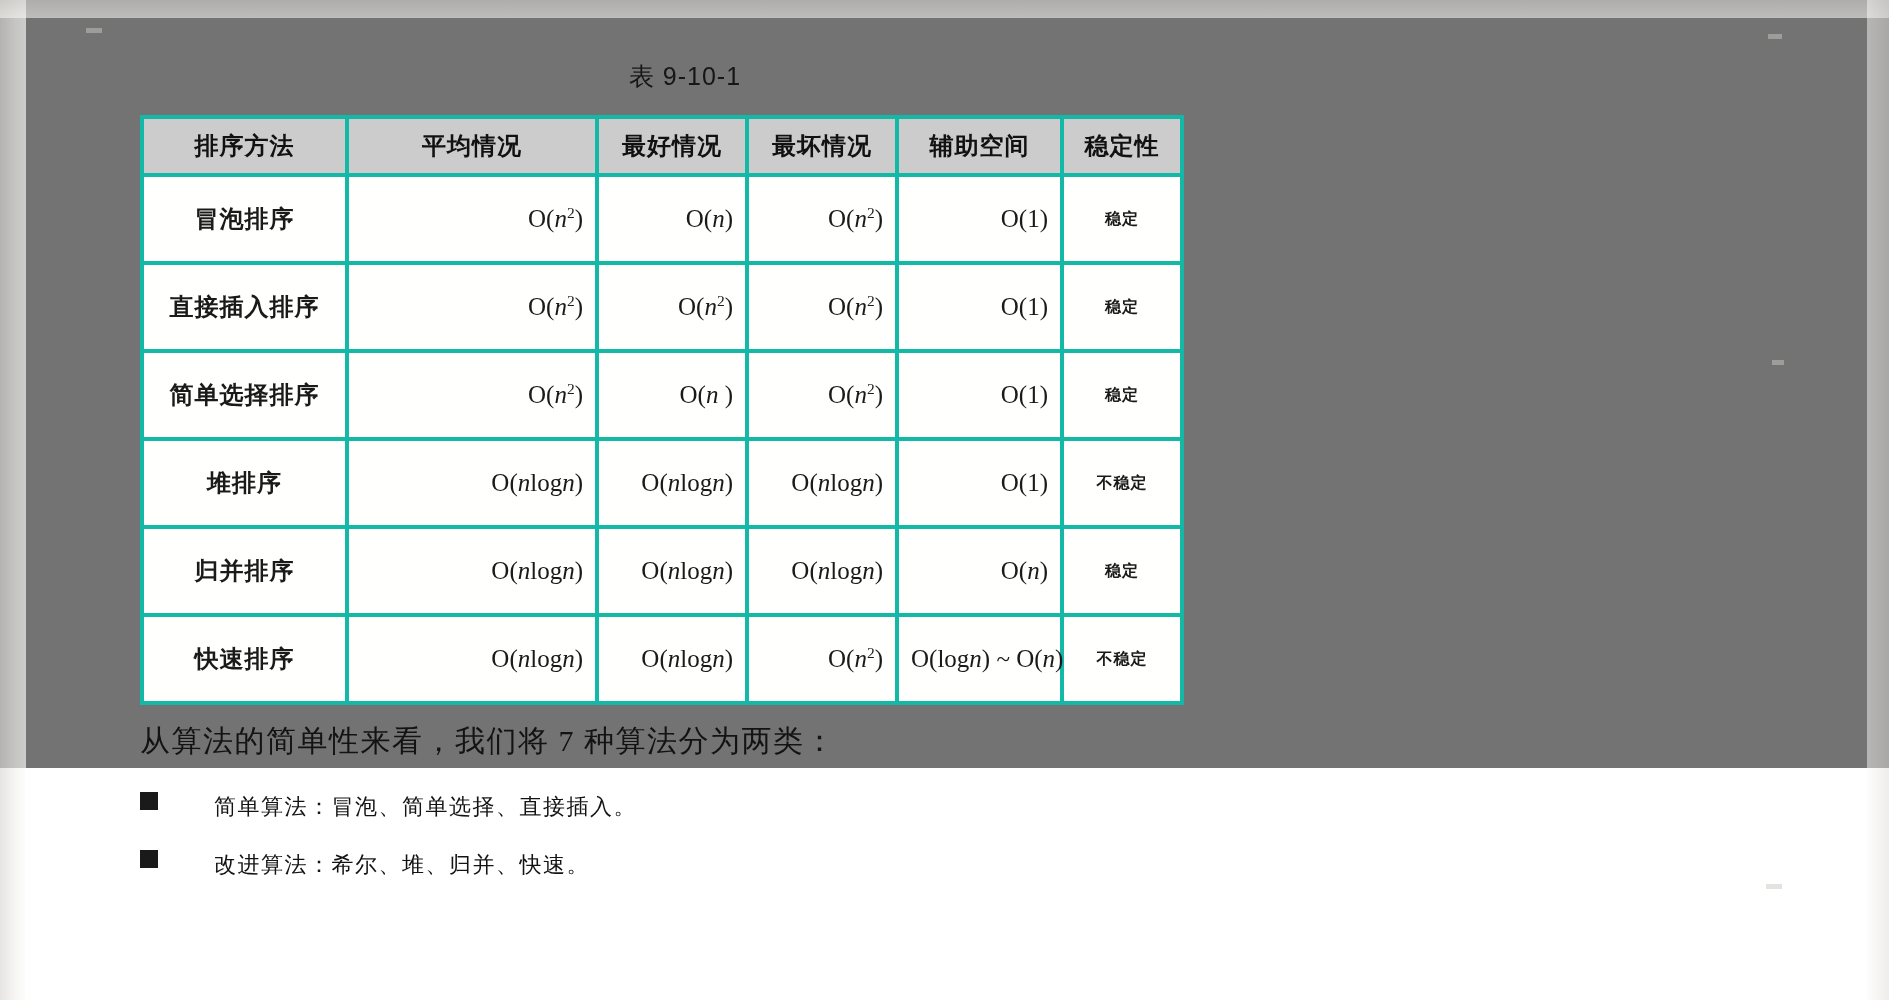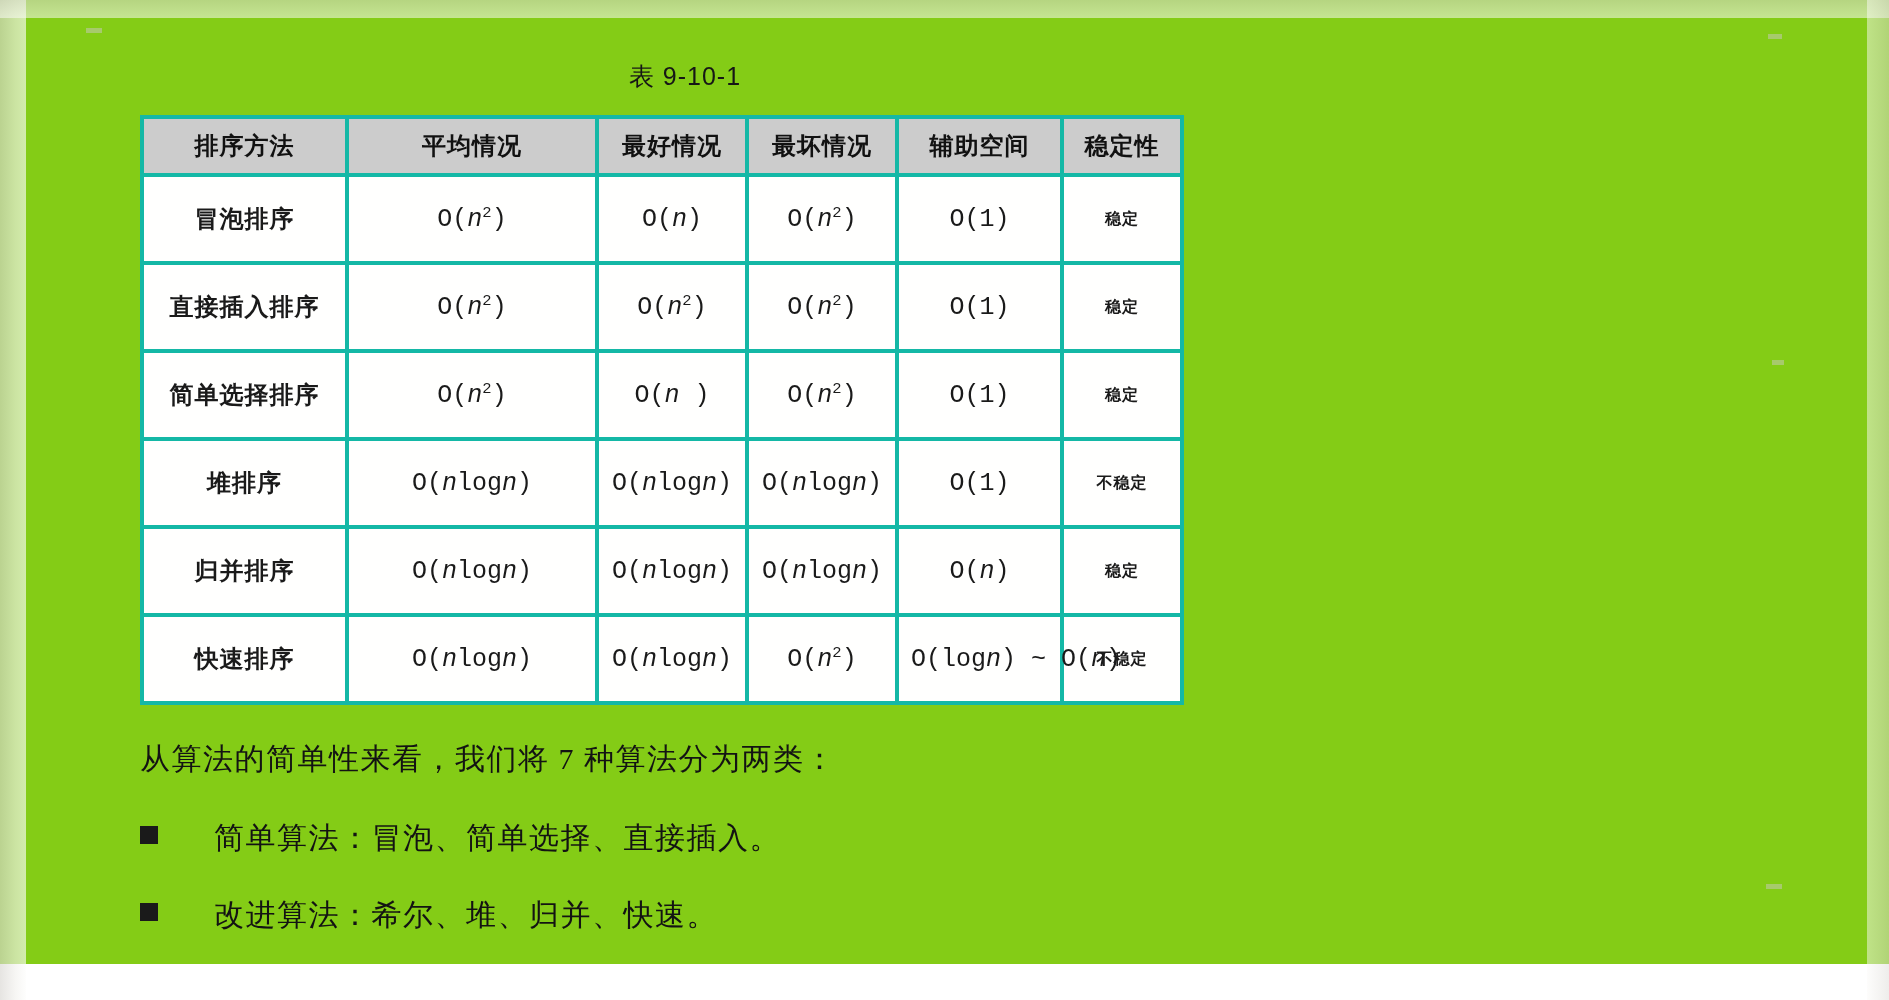--- a/index.html
+++ b/index.html
@@ -10,22 +10,22 @@
   body {
     width: 1889px;
     height: 1000px;
     overflow: hidden;
     font-family: "Liberation Serif", serif;
     color: #1a1a1a;
   }
   .page {
     position: relative;
     width: 1889px;
-    height: 964px;
-    background: #84cc16;
+    height: 768px;
+    background: #737373;
   }
   
   .scan-edge-left {
     position: absolute;
     left: 0; top: 0;
     width: 26px; height: 1000px;
     background: linear-gradient(to right, #d8d6d2 0%, #f2f1ee 60%, #fdfdfc 100%);
     opacity: .65;
   }
   .scan-edge-top {
@@ -90,43 +90,43 @@
     vertical-align: middle;
   }
   table.cmp td.method {
     font-family: "Liberation Serif", serif;
     font-weight: bold;
     text-align: center;
     letter-spacing: 1px;
     font-size: 24px;
   }
   table.cmp td.formula {
-    font-family: Liberation Mono, monospace;
-    text-align: center;
+    font-family: Liberation Serif, serif;
+    text-align: right;
     white-space: nowrap;
   }
   table.cmp td.stable {
     text-align: center;
     font-weight: bold;
     font-size: 16px;
     letter-spacing: 1px;
   }
   
   col.c0 { width: 205px; }
   col.c1 { width: 250px; }
   col.c2 { width: 150px; }
   col.c3 { width: 150px; }
   col.c4 { width: 165px; }
   col.c5 { width: 120px; }
 
   .var { font-style: italic; }
   sup { font-size: .62em; vertical-align: super; }
 
   .para {
-    margin-top: 34px;
+    margin-top: 16px;
     font-size: 30px;
     letter-spacing: 1.5px;
     color: #131313;
   }
   .bullets {
     margin-top: 10px;
   }
   .bullet-row {
     display: flex;
     align-items: baseline;
@@ -135,24 +135,23 @@
   .bullet-mark {
     width: 18px;
     height: 18px;
     background: #1a1a1a;
     margin-right: 56px;
     flex: 0 0 auto;
     position: relative;
     top: -4px;
   }
   .bullet-text {
-    font-size: 30px;
+    font-size: 22px;
     letter-spacing: 1.5px;
     color: #131313;
-    margin-top: 8px;
   }
 </style>
 </head>
 <body>
 
 <div class="page">
   <div class="scan-edge-left"></div>
   <div class="scan-edge-top"></div>
   <div class="scan-edge-right"></div>
   <div class="speck" style="left:86px;top:28px;width:16px;height:5px;"></div>

